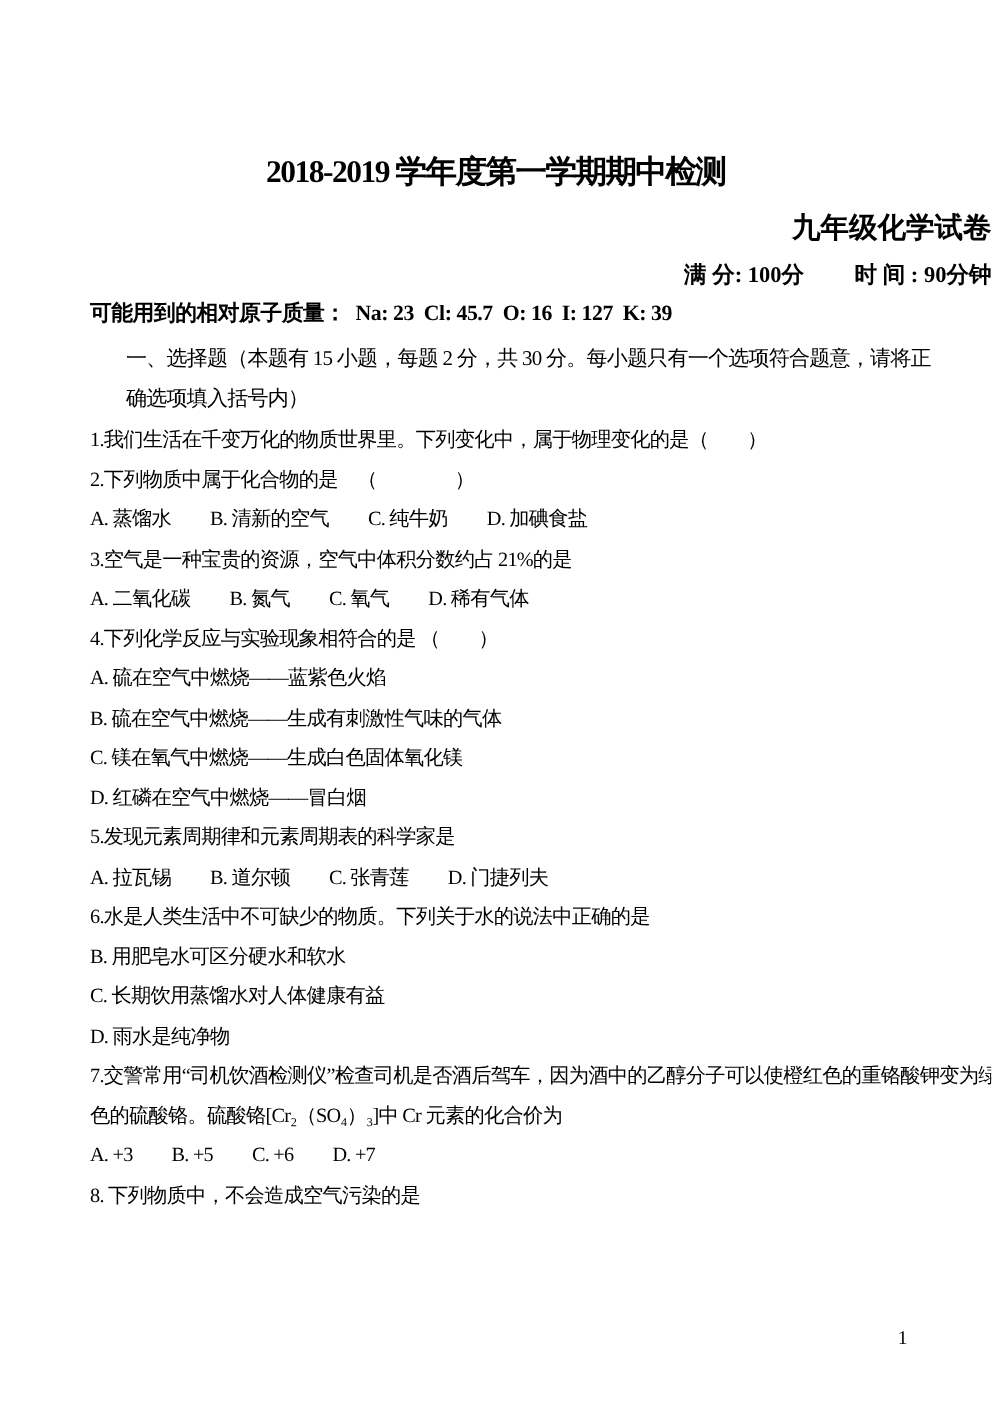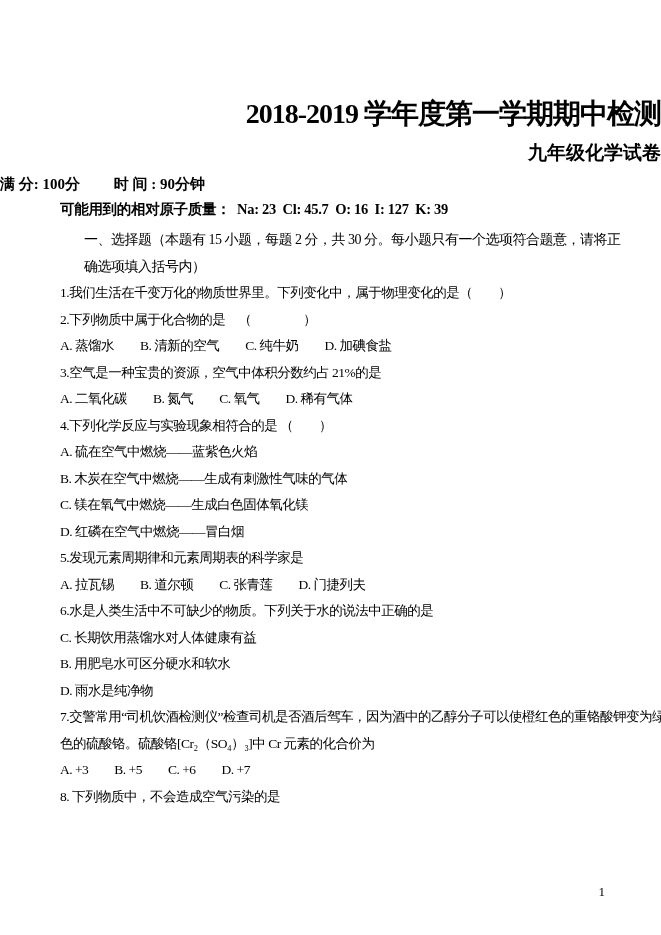--- a/index.html
+++ b/index.html
@@ -8,39 +8,39 @@
     width: 661px;
     height: 935px;
     background: #ffffff;
     color: #000000;
     font-family: "Liberation Serif", "DejaVu Serif", serif;
     overflow: hidden;
   }
   .title {
     margin: 0;
     padding-top: 100px;
-    text-align: right;
-    font-size: 28px;
+    text-align: center;
+    font-size: 21px;
     line-height: 28px;
     font-weight: bold;
     letter-spacing: -1px;
     white-space: pre;
   }
   .subtitle {
     margin: 12px 0 0 0;
     text-align: right;
     font-size: 19px;
     line-height: 26px;
     font-weight: bold;
     letter-spacing: 0px;
     white-space: pre;
   }
   .score-line {
     margin-top: 8px;
-    text-align: left;
+    text-align: right;
     font-size: 15px;
     line-height: 20px;
     font-weight: bold;
     white-space: pre;
   }
   .atomic-line {
     margin: 5px 0 0 60px;
     font-size: 14.5px;
     line-height: 20px;
     font-weight: bold;
@@ -90,28 +90,28 @@
   </div>
 
   <div id="questions">
       <div class="q-line">1.我们生活在千变万化的物质世界里。下列变化中，属于物理变化的是（　　）</div>
       <div class="q-line">2.下列物质中属于化合物的是　（　　　　）</div>
       <div class="q-line">A. 蒸馏水　　B. 清新的空气　　C. 纯牛奶　　D. 加碘食盐</div>
       <div class="q-line">3.空气是一种宝贵的资源，空气中体积分数约占 21%的是</div>
       <div class="q-line">A. 二氧化碳　　B. 氮气　　C. 氧气　　D. 稀有气体</div>
       <div class="q-line">4.下列化学反应与实验现象相符合的是 （　　）</div>
       <div class="q-line">A. 硫在空气中燃烧——蓝紫色火焰</div>
-      <div class="q-line">B. 木炭在空气中燃烧——生成有刺激性气味的气体</div>
+      <div class="q-line">B. 硫在空气中燃烧——生成有刺激性气味的气体</div>
       <div class="q-line">C. 镁在氧气中燃烧——生成白色固体氧化镁</div>
       <div class="q-line">D. 红磷在空气中燃烧——冒白烟</div>
       <div class="q-line">5.发现元素周期律和元素周期表的科学家是</div>
       <div class="q-line">A. 拉瓦锡　　B. 道尔顿　　C. 张青莲　　D. 门捷列夫</div>
       <div class="q-line">6.水是人类生活中不可缺少的物质。下列关于水的说法中正确的是</div>
+      <div class="q-line">B. 用肥皂水可区分硬水和软水</div>
       <div class="q-line">C. 长期饮用蒸馏水对人体健康有益</div>
-      <div class="q-line">B. 用肥皂水可区分硬水和软水</div>
       <div class="q-line">D. 雨水是纯净物</div>
       <div class="q-line">7.交警常用“司机饮酒检测仪”检查司机是否酒后驾车，因为酒中的乙醇分子可以使橙红色的重铬酸钾变为绿</div>
       <div class="q-line">色的硫酸铬。硫酸铬[Cr₂（SO₄）₃]中 Cr 元素的化合价为</div>
       <div class="q-line">A. +3　　B. +5　　C. +6　　D. +7</div>
       <div class="q-line">8. 下列物质中，不会造成空气污染的是</div>
     </div>
 
   <div class="page-number">1</div>
 
 </div>

